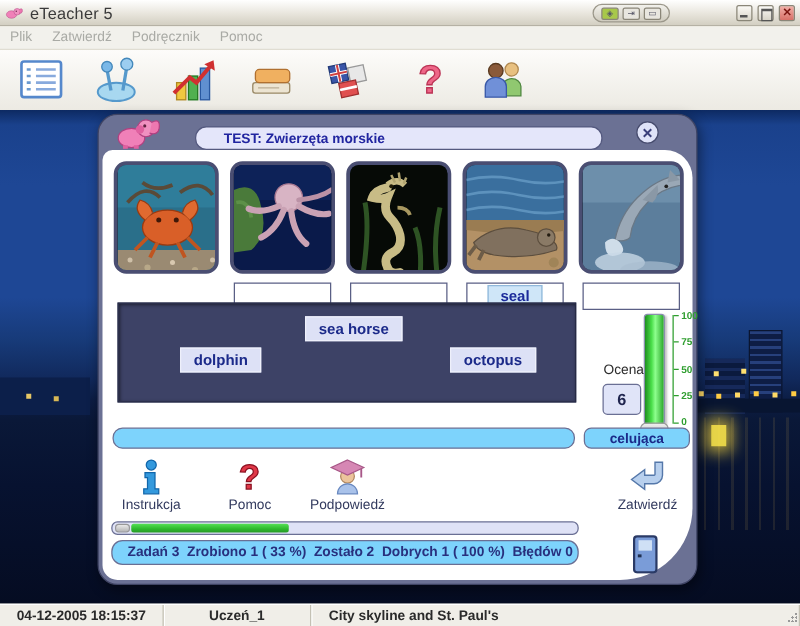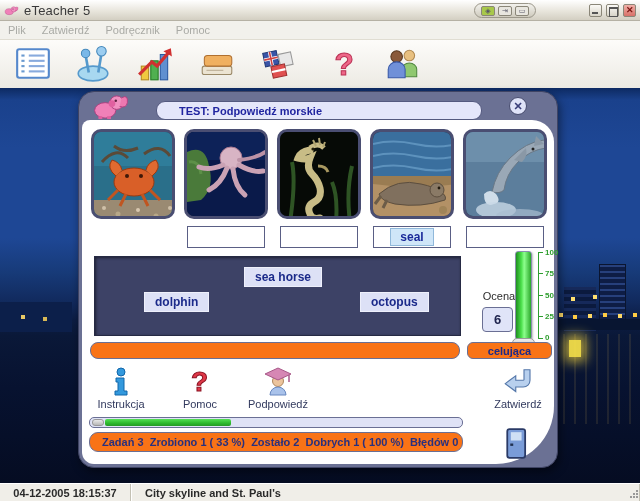--- a/index.html
+++ b/index.html
@@ -70,40 +70,40 @@
     display:flex; align-items:center; justify-content:center; }
 
   .card-frame { position:absolute; top:37px; width:84px; height:90px; border:3px solid #4a4e72;
     border-radius:10px; overflow:hidden; background:#123; }
   .card-frame svg { display:block; }
   .ansbox { position:absolute; top:134px; width:78px; height:22px; background:#fff;
     border:1px solid #5a5f85; display:flex; align-items:center; justify-content:center; }
   .chip-filled { background:#cfe6f8; border:1px solid #90b8da; padding:1px 9px;
     font-weight:bold; font-size:12px; color:#1b2a9a; }
 
-  .bank { position:absolute; left:15px; top:164px; width:367px; height:80px; background:#3d4266;
+  .bank { position:absolute; left:15px; top:150px; width:367px; height:80px; background:#3d4266;
     border:1px solid #262a44; box-shadow:inset 1px 1px 3px rgba(0,0,0,.5); }
   .bank-chip { position:absolute; background:#dde1f6; border:1px solid #eef0fb; padding:2px 10px;
     font-weight:bold; font-size:12px; color:#1b2a8a; }
 
   .ocena-label { position:absolute; left:398px; top:198px; width:44px; text-align:center; color:#2c2c2c; }
   .grade-box { position:absolute; left:403px; top:215px; width:31px; height:25px; background:#e0e4f8;
     border:1px solid #6a6f94; border-radius:4px; display:flex; align-items:center; justify-content:center;
     font-weight:bold; font-size:13px; color:#20254f; }
   .gauge { position:absolute; left:436px; top:159px; width:17px; height:89px; border:1px solid #8a8fae;
     border-radius:3px; background:linear-gradient(90deg,#1f8f1f,#4ade4a 35%,#8dff8d 55%,#2aa82a);
     box-shadow:1px 1px 2px rgba(0,0,0,.25); }
   .gauge-thumb { position:absolute; left:433px; top:246px; width:23px; height:13px; border-radius:5px;
     background:linear-gradient(180deg,#eee,#bbb); border:1px solid #999; }
   .scale { position:absolute; left:459px; top:160px; width:28px; height:87px;
     border-left:1px solid #2f9e2f; color:#2f9e2f; font-size:8px; font-weight:bold; }
   .scale span { position:absolute; left:6px; }
   .scale i { position:absolute; left:0; width:4px; height:1px; background:#2f9e2f; }
 
-  .pill { background:#f97316; border:1px solid #6a6f94; border-radius:8px;text-align:right; }
+  .pill { background:#7dd3fc; border:1px solid #6a6f94; border-radius:8px;text-align:right; }
   .long-pill { position:absolute; left:11px; top:250px; width:370px; height:17px; }
   .celu { position:absolute; left:388px; top:250px; width:85px; height:17px;
     display:flex; align-items:center; justify-content:center;
     font-weight:bold; color:#1b2a8a; border-radius:6px; }
 
   .btn { position:absolute; top:270px; width:66px; height:48px; display:flex; flex-direction:column;
     align-items:center; justify-content:flex-end; gap:2px; color:#323a5e; }
   .btn svg { width:30px; height:30px; }
 
   .progress { position:absolute; left:10px; top:325px; width:374px; height:11px;
@@ -231,21 +231,21 @@
   <svg class="dlg-elephant" viewBox="0 0 40 28">
     <ellipse cx="15" cy="18" rx="11" ry="8" fill="#f080b8" stroke="#b04080"></ellipse>
     <circle cx="27" cy="10" r="7" fill="#f090c0" stroke="#b04080"></circle>
     <path d="M32,5 q7,-4 6,5 q-1,6 -8,4" fill="#ee78b0" stroke="#b04080"></path>
     <circle cx="22" cy="11" r="3.5" fill="#e060a0"></circle>
     <circle cx="26" cy="8" r="1.3" fill="#602040"></circle>
     <rect x="8" y="24" width="4" height="3" fill="#e060a0"></rect>
     <rect x="17" y="24" width="4" height="3" fill="#e060a0"></rect>
   </svg>
 
-  <div class="dlg-title">TEST: Podpowiedź morskie</div>
+  <div class="dlg-title">TEST: Zwierzęta morskie</div>
   <div class="dlg-close">✕</div>
 
   <div class="card-frame" style="left:12px">
     <svg width="84" height="90" viewBox="0 0 84 90">
       <rect width="84" height="90" fill="#2a6f8a"></rect>
       <rect y="0" width="84" height="34" fill="#2f7d9a"></rect>
       <path d="M8,30 q14,-16 26,-4 M50,22 q16,-12 26,2 M20,14 q10,8 24,2" stroke="#5a4a38" stroke-width="3" fill="none"></path>
       <rect y="68" width="84" height="22" fill="#9a8a72"></rect>
       <circle cx="10" cy="76" r="2" fill="#cfc0a8"></circle>
         <circle cx="24" cy="82" r="2.5" fill="#b8a888"></circle>
@@ -391,15 +391,16 @@
 
   <svg class="door" viewBox="0 0 20 26">
     <rect x="1" y="1" width="15" height="24" rx="2" fill="#7a9cd8" stroke="#2a3a66" stroke-width="1.5"></rect>
     <rect x="4" y="3.5" width="9" height="7" fill="#cfe0f5"></rect>
     <rect x="3.5" y="13" width="2.5" height="2" fill="#203050"></rect>
   </svg>
 </div>
 
 <div class="abs statusbar">
   <div class="sb-cell sb-1">04-12-2005 18:15:37</div>
+  <div class="sb-cell sb-2">Uczeń_1</div>
   <div class="sb-cell sb-3">City skyline and St. Paul's</div>
 </div>
 <div class="grip"></div>
 
 </body></html>

